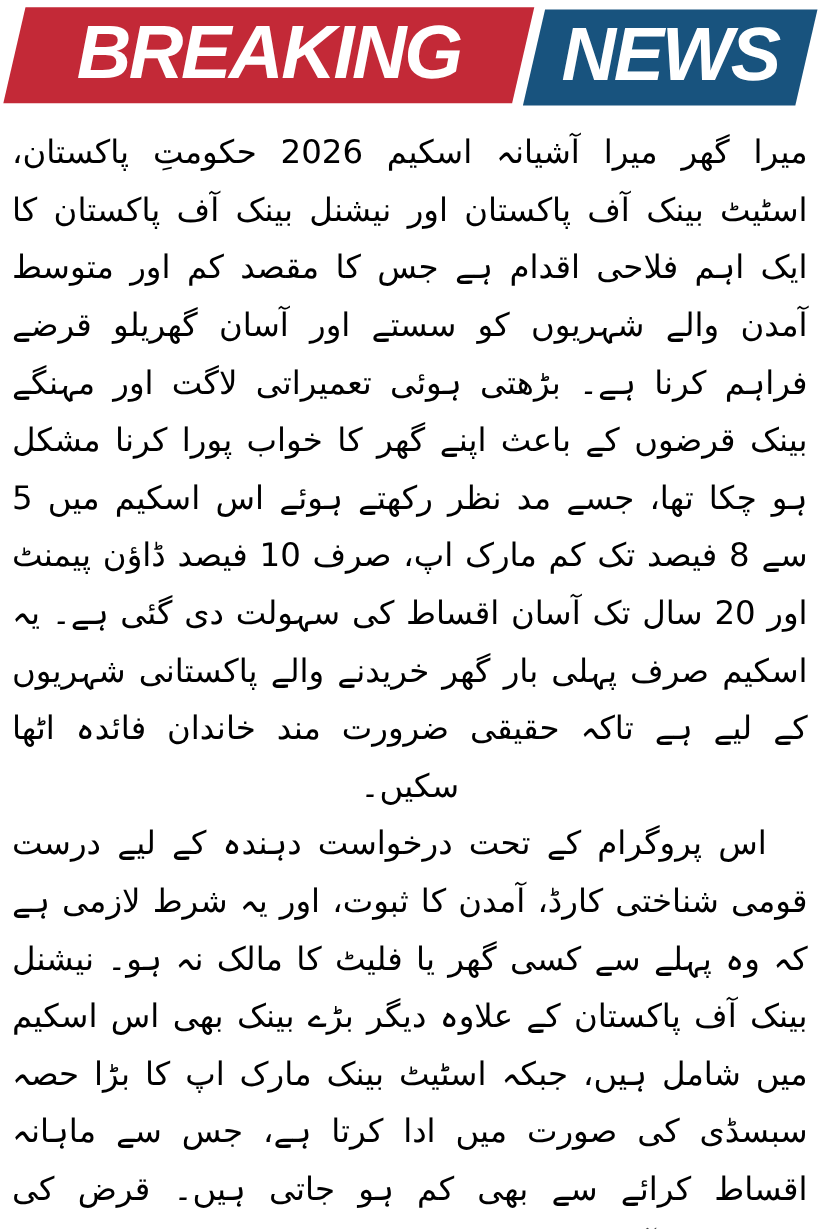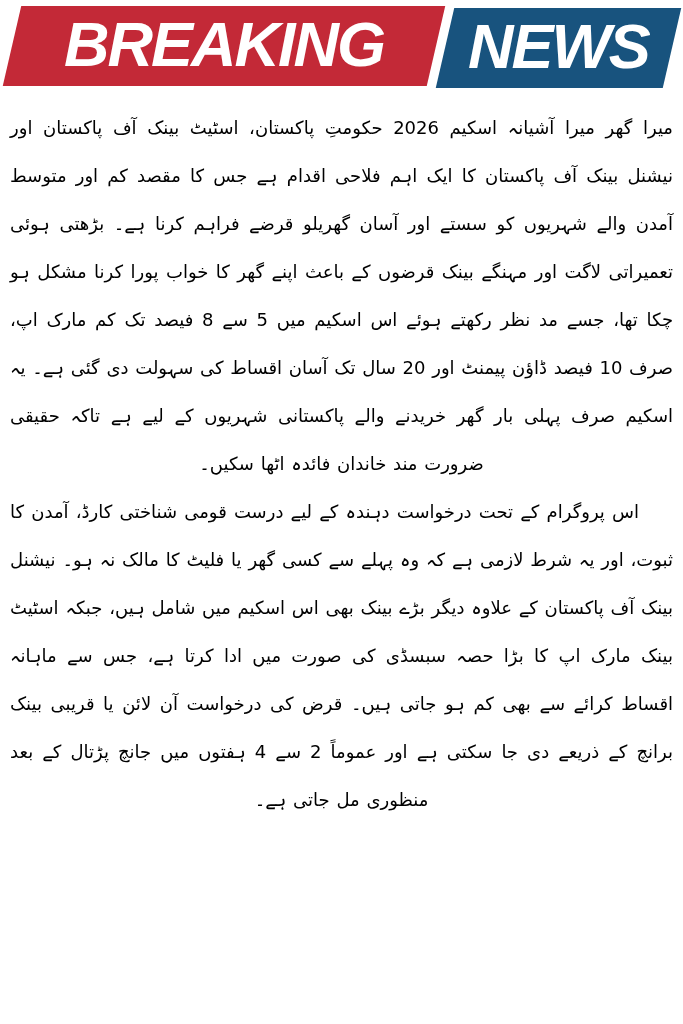--- a/index.html
+++ b/index.html
@@ -46,21 +46,21 @@
   }
 
   
   .article {
     direction: rtl;
     padding: 10px 10px 0 10px;
     color: #000000;
   }
   .para {
     font-family: "DejaVu Sans", "DejaVu Serif", sans-serif;
-    font-size: 18px;
+    font-size: 27px;
     line-height: 48px;
     text-align: justify;
     text-align-last: center;
     word-spacing: 1px;
   }
   .para.indent-first { text-indent: 34px; }
 </style>
 </head>
 <body>
 

